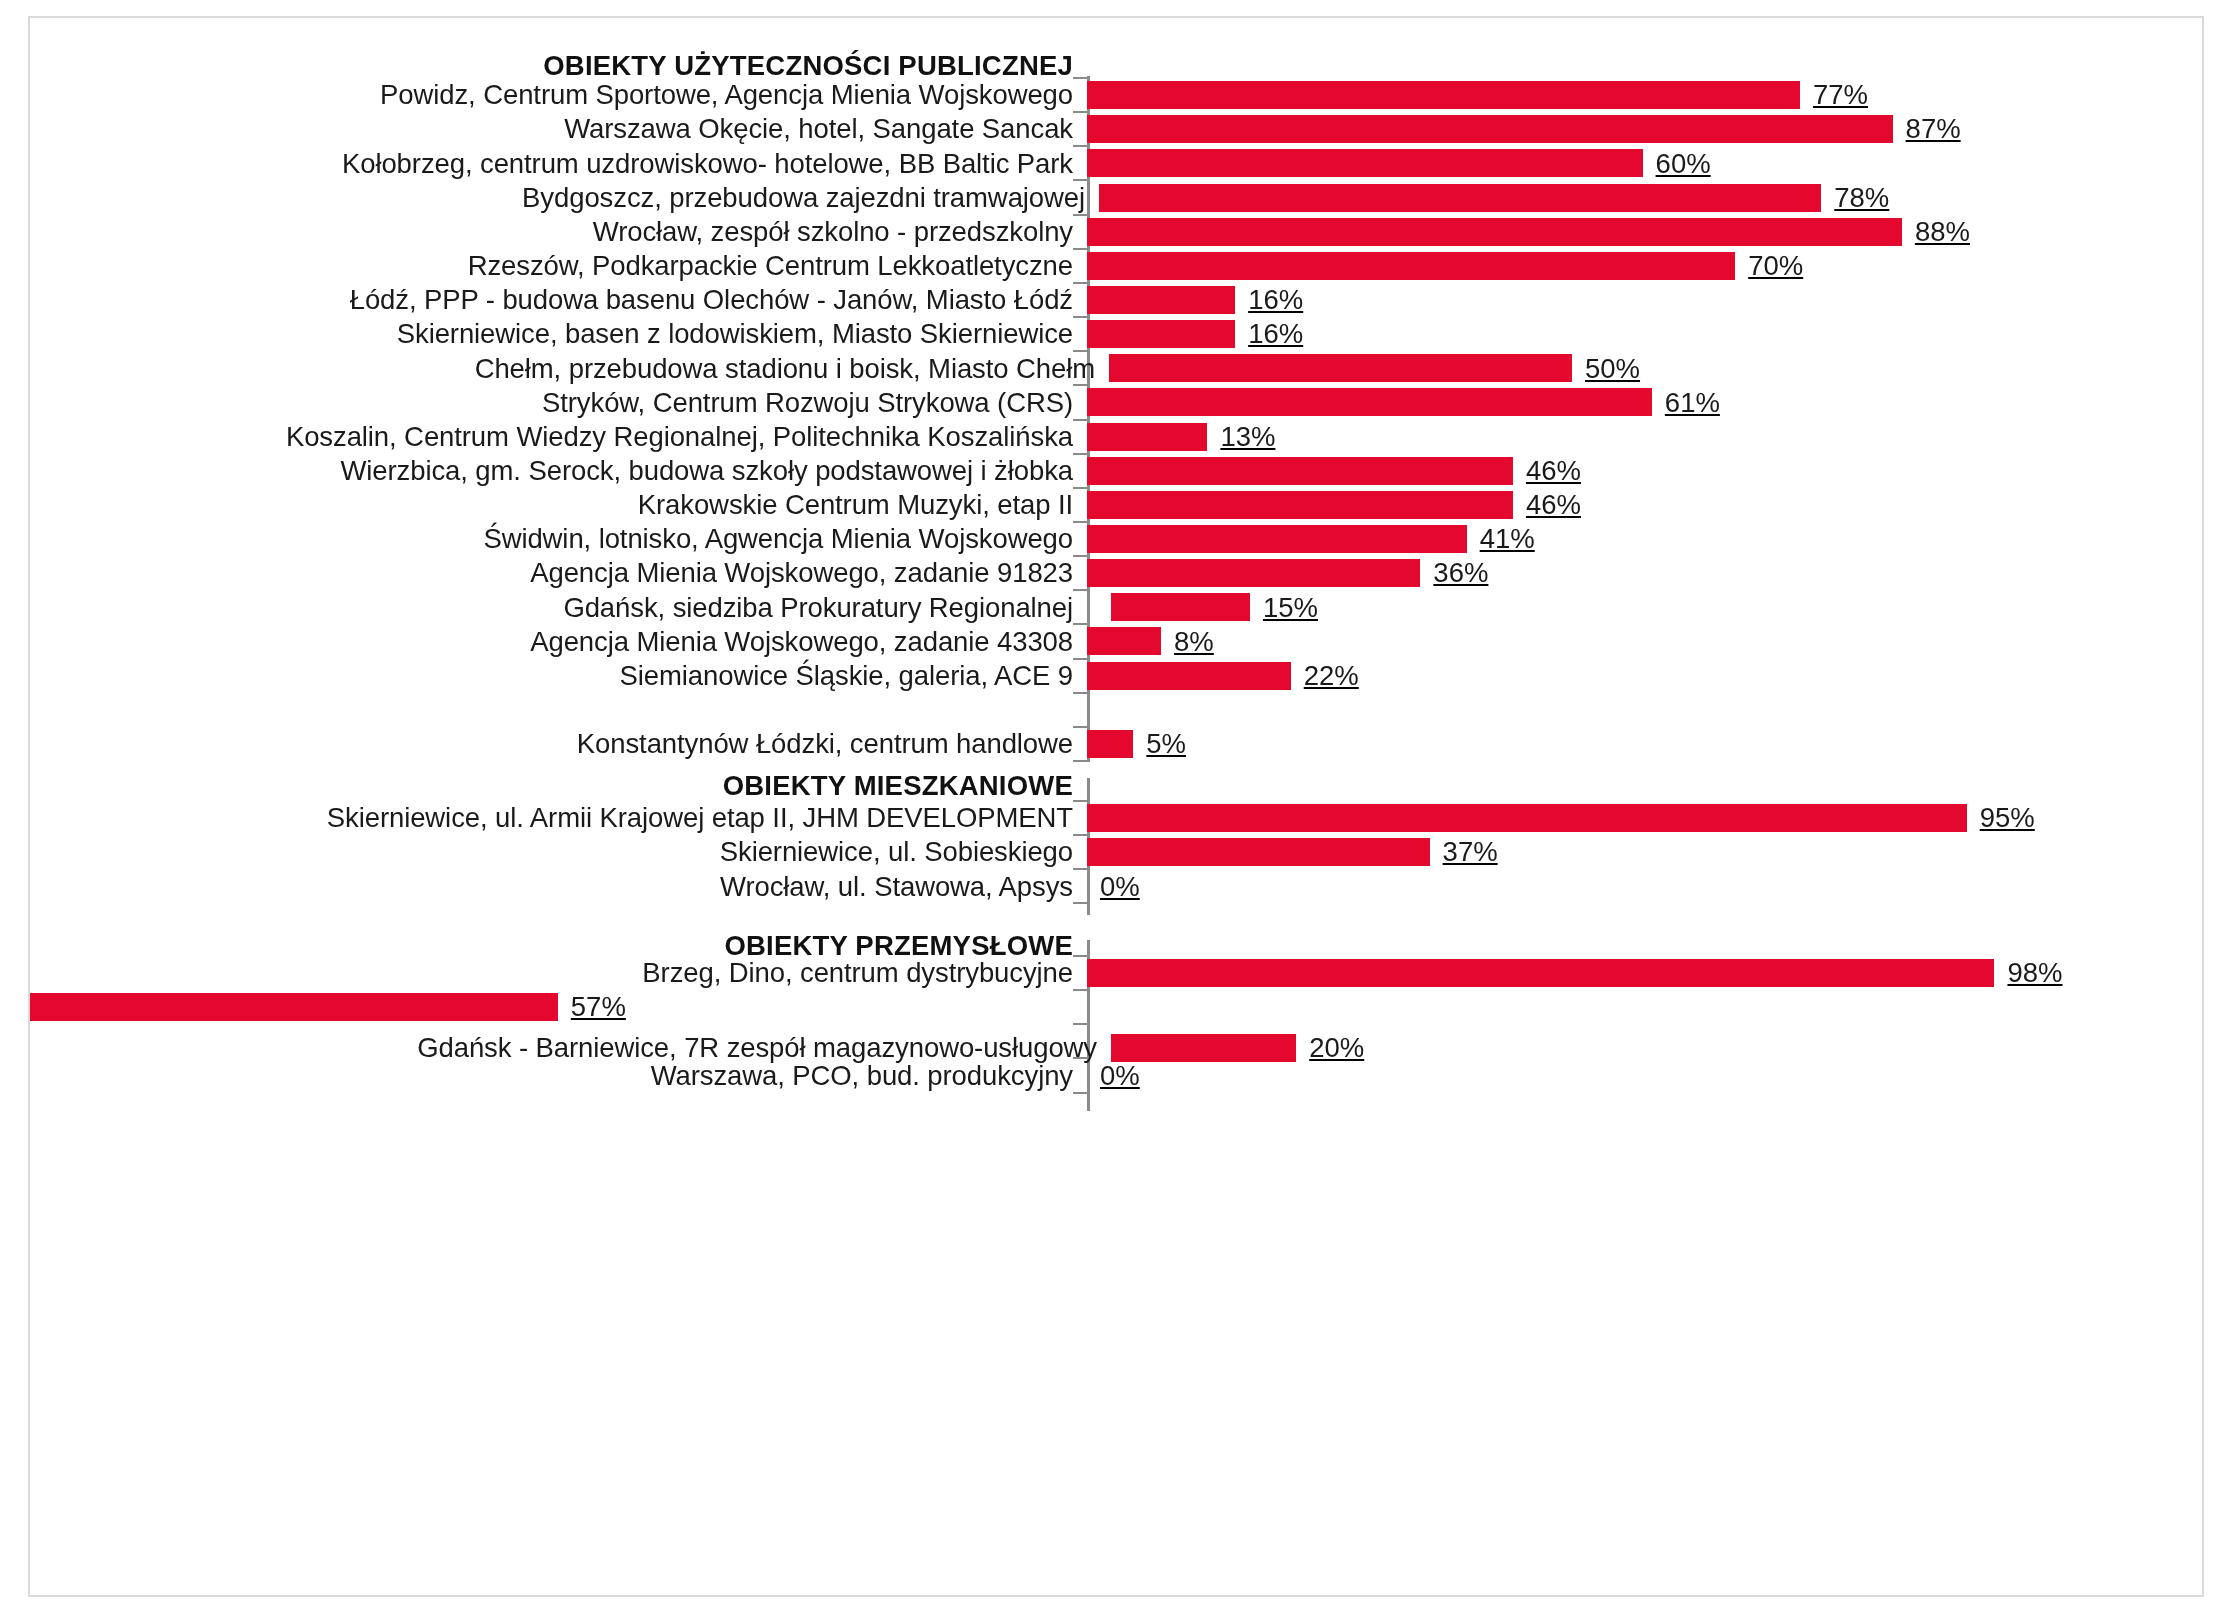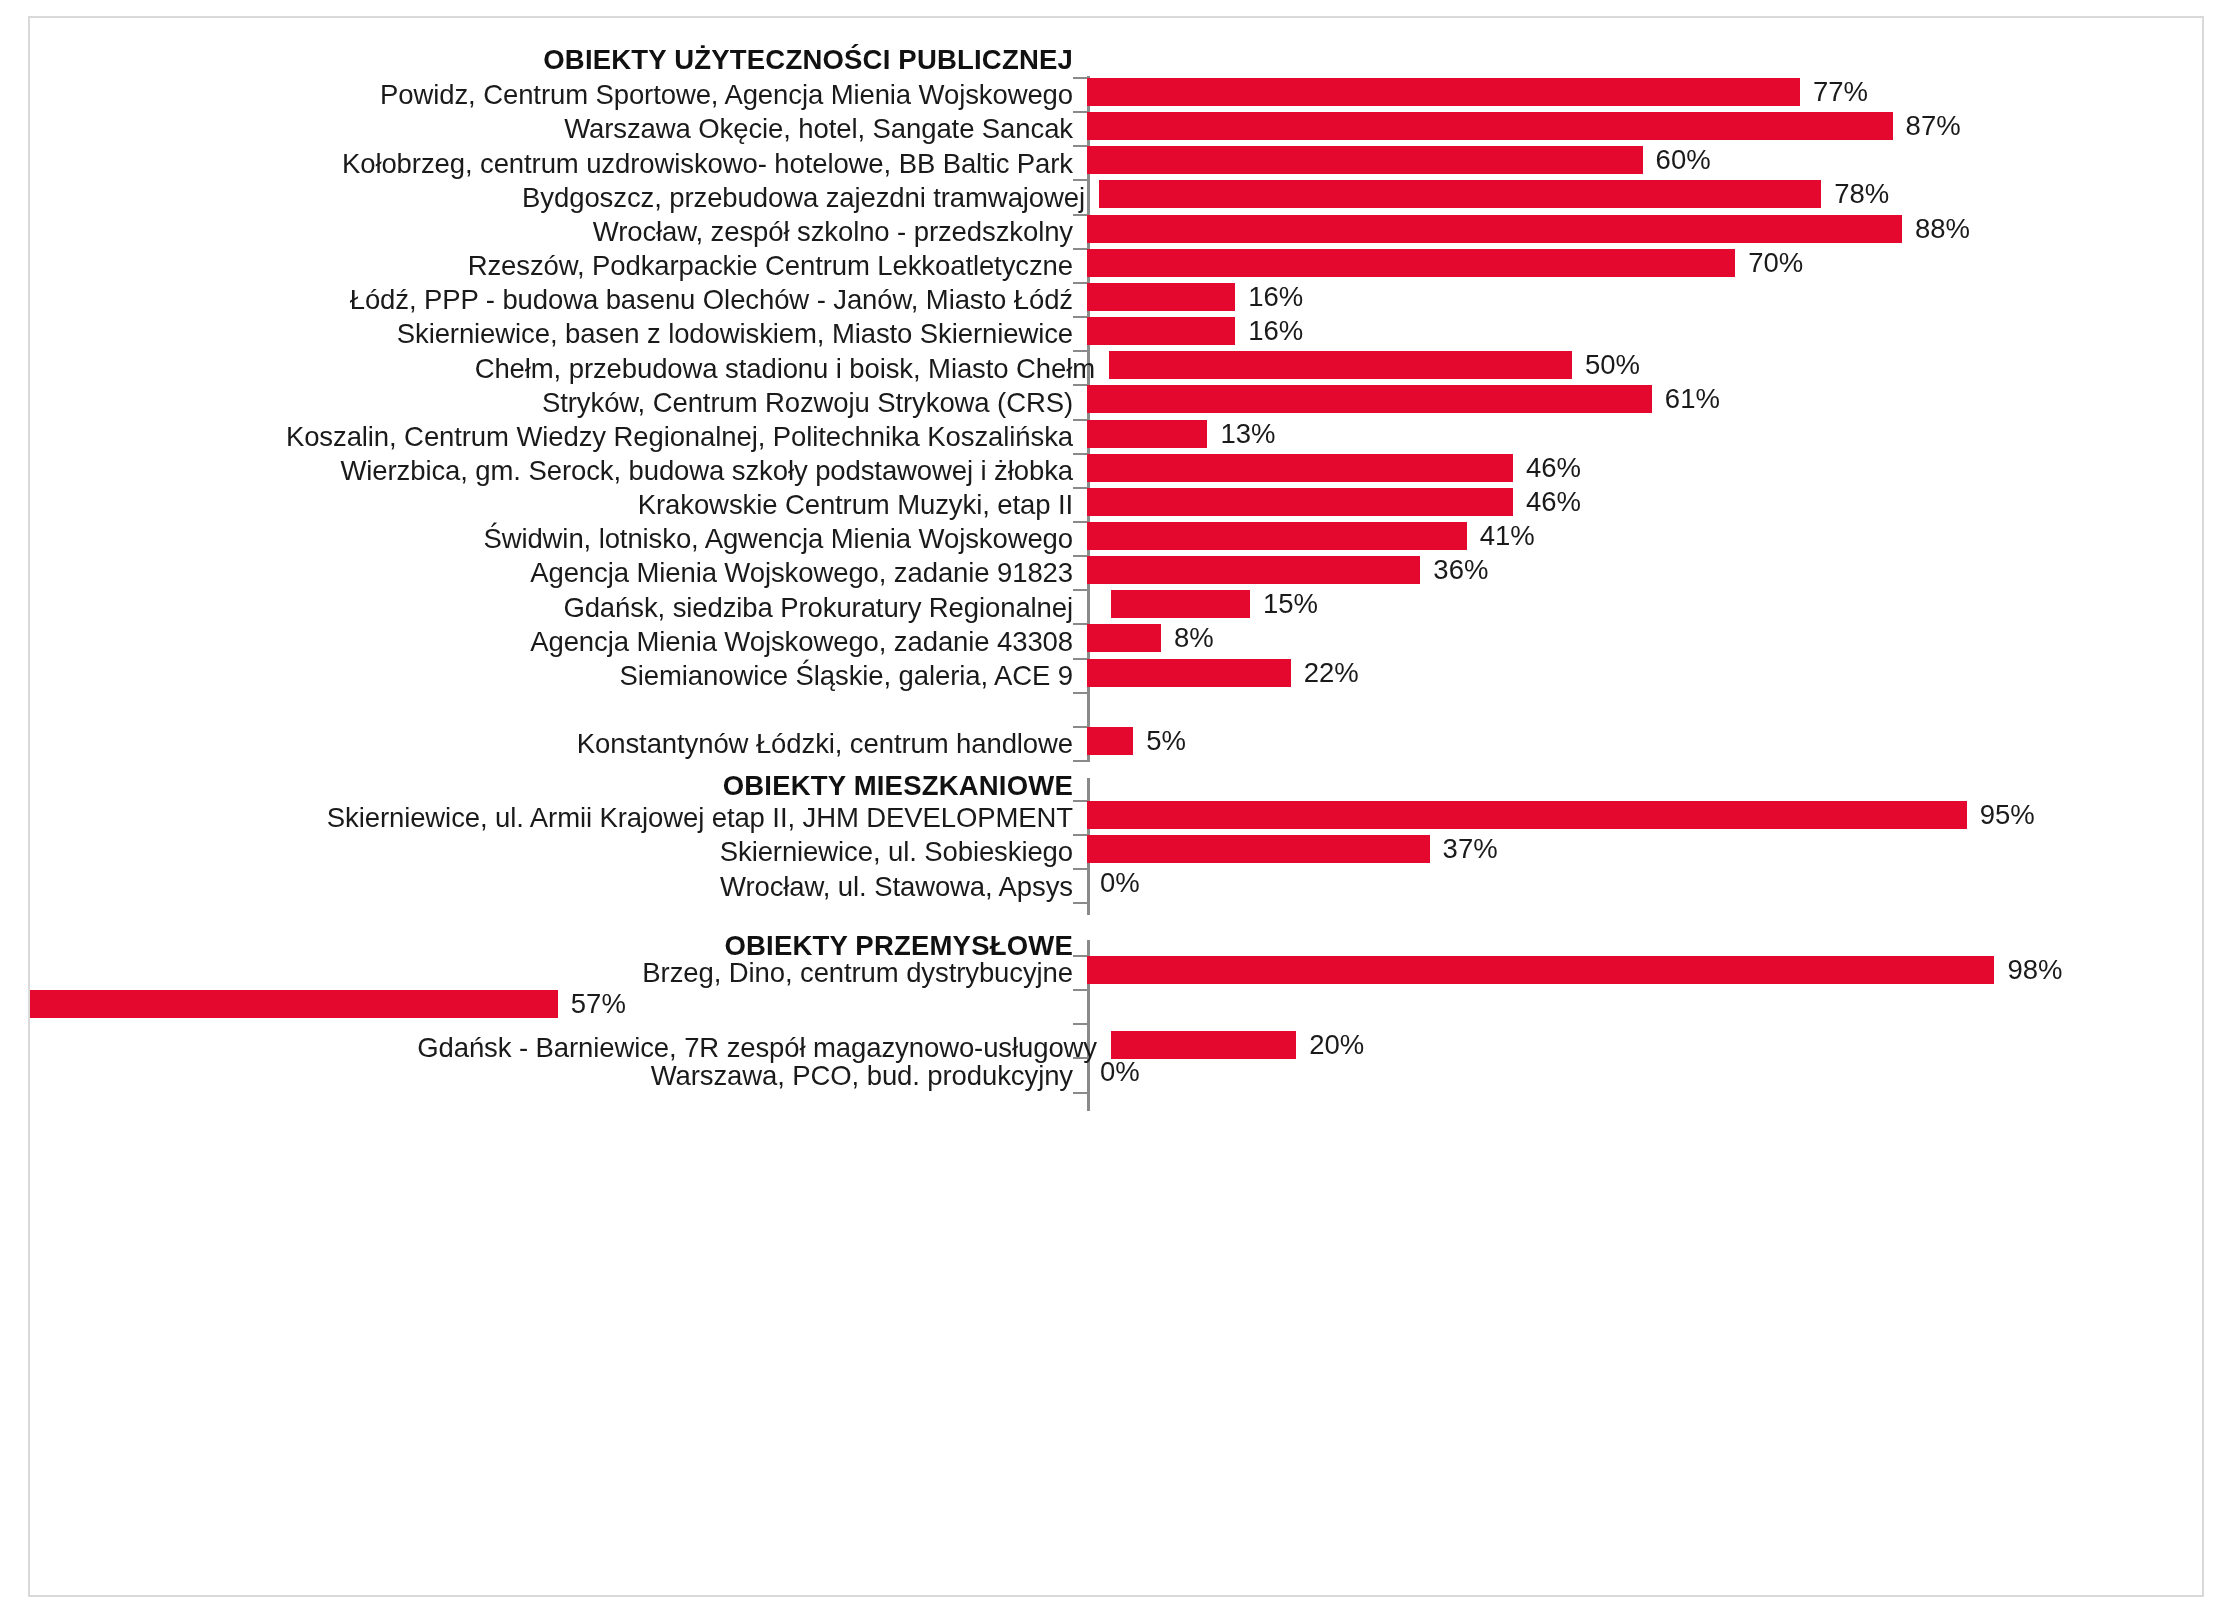--- a/index.html
+++ b/index.html
@@ -39,20 +39,22 @@
     color: #1a1a1a;
     white-space: nowrap;
     line-height: 1;
     letter-spacing: -0.1px;
   }
   .bar-area {
     position: relative;
     flex: 1 1 auto;
     height: 100%;
     display: flex;
+    align-items: center;
+    text-decoration: underline;
   }
   .bar {
     height: 28px;
     background: #e4072e;
   }
   .val {
     font-size: 27.5px;
     color: #1a1a1a;
     white-space: nowrap;
     margin-left: 13px;
@@ -84,21 +86,21 @@
     width: 15px;
     height: 2px;
     background: #8a8a8a;
   }
 </style>
 </head>
 <body>
 
 <div id="frame">
   <div class="chart" id="chart">
-      <div class="group-head" style="top: 26px;">OBIEKTY UŻYTECZNOŚCI PUBLICZNEJ</div>
+      <div class="group-head" style="top: 32px;">OBIEKTY UŻYTECZNOŚCI PUBLICZNEJ</div>
       <div class="axis-line" style="top: 58px; height: 686px;"></div>
       <div class="tick" style="top: 59px;"></div>
       <div class="row" style="top: 60px; height: 34.15px;">
         <div class="cat-label">Powidz, Centrum Sportowe, Agencja Mienia Wojskowego</div>
         <div class="bar-area">
           <div class="bar" style="width: 713.02px; height: 28px; background: rgb(228, 7, 46);"></div>
           <div class="val">77%</div>
         </div>
       </div>
       <div class="tick" style="top: 93.15px;"></div>

